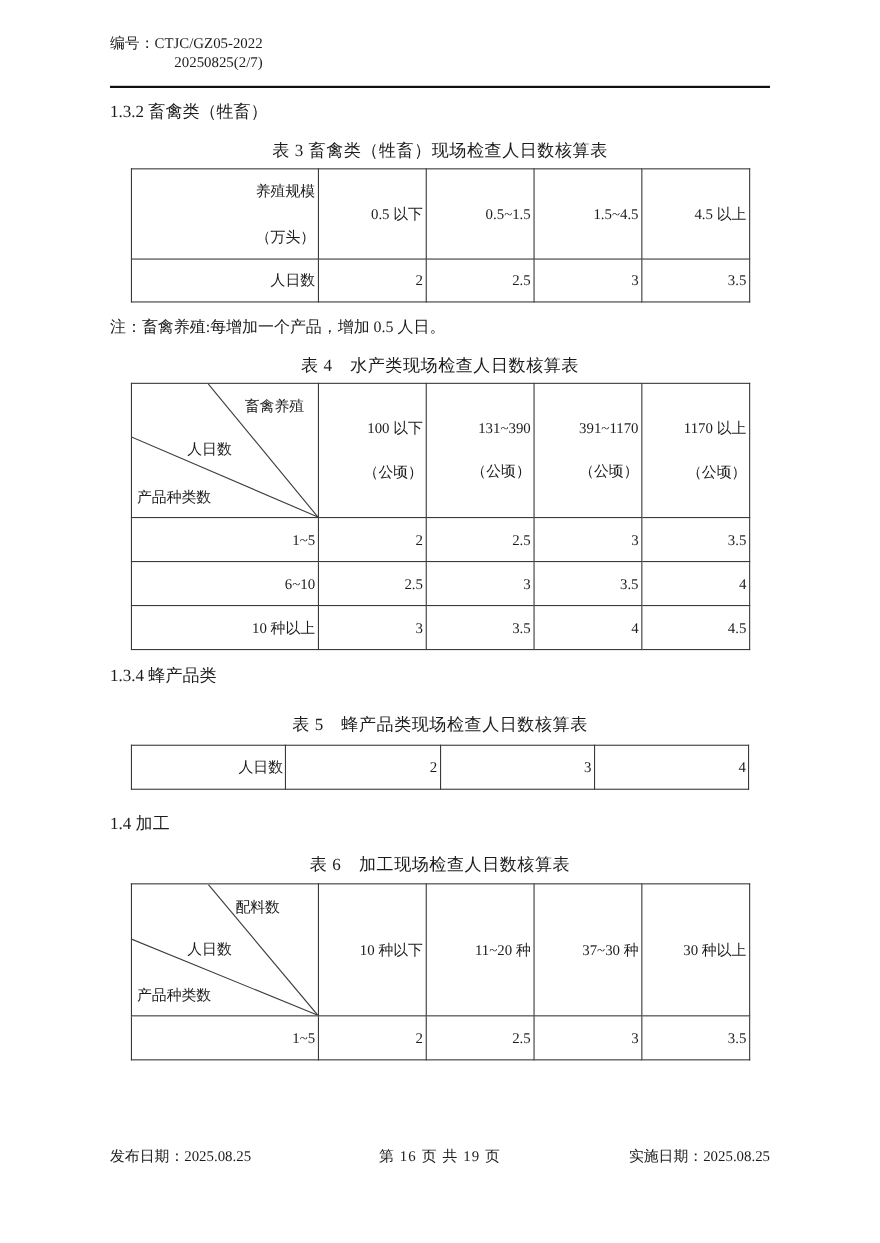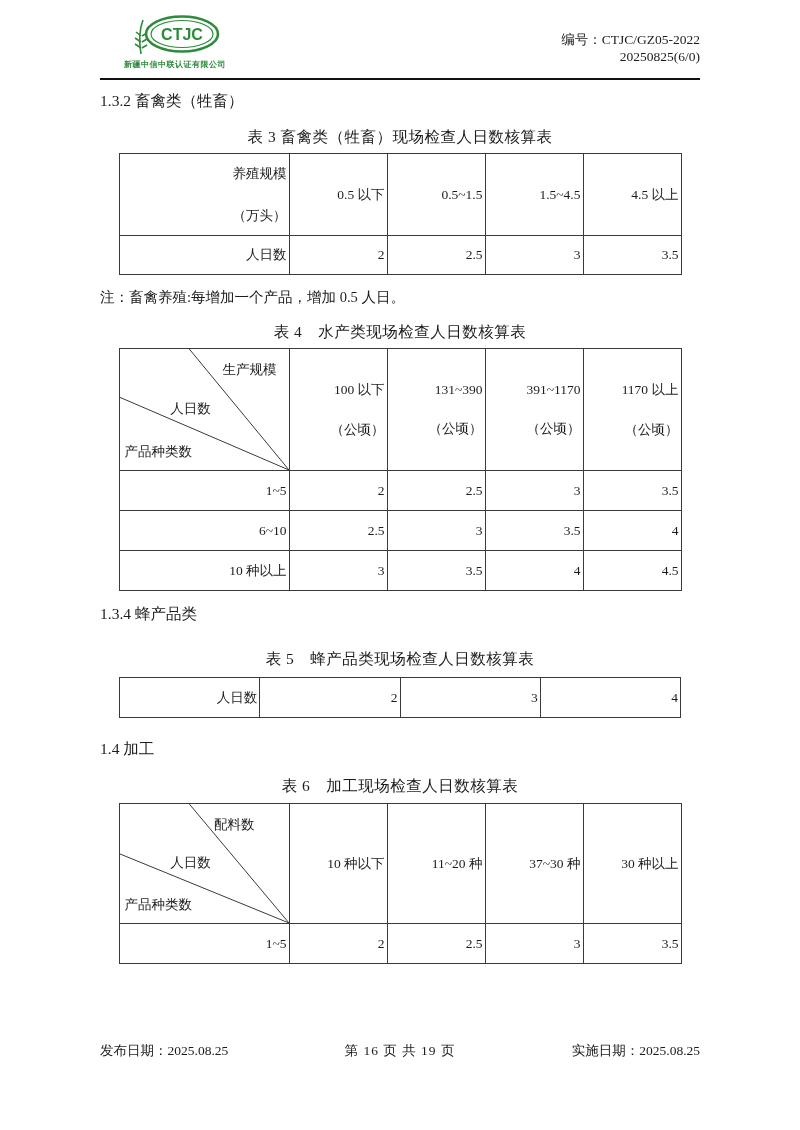--- a/index.html
+++ b/index.html
@@ -65,42 +65,23 @@
     font-size: 13.5px;
   }
   .ftr-center { letter-spacing: 1px; }
 </style>
 </head>
 <body>
 
 <div class="page">
 
   <div class="hdr">
-    <div class="logo-block">
-      <svg class="logo-mark" width="96" height="44" viewBox="0 0 96 44">
-
-        <g stroke="#2e8b3c" stroke-width="1.6" fill="none">
-          <path d="M14 40 C12 28 12 16 16 6"></path>
-          <path d="M14 34 L8 30"></path>
-            <path d="M14 28 L8 24"></path>
-            <path d="M14 22 L9 18"></path>
-          <path d="M15 34 L20 31"></path>
-            <path d="M15 28 L20 25"></path>
-            <path d="M15 22 L20 19"></path>
-        </g>
-
-        <ellipse cx="55" cy="20" rx="36" ry="17.5" fill="none" stroke="#2e8b3c" stroke-width="2.6"></ellipse>
-        <ellipse cx="55" cy="20" rx="31" ry="13.5" fill="none" stroke="#2e8b3c" stroke-width="1.2"></ellipse>
-        <text x="55" y="26" text-anchor="middle" font-size="16" font-weight="bold" font-family="Liberation Sans, sans-serif" fill="#2e8b3c">CTJC</text>
-      </svg>
-      <div class="company-name">新疆中信中联认证有限公司</div>
-    </div>
     <div class="hdr-right">
       <div>编号：CTJC/GZ05-2022</div>
-      <div>20250825(6/0)</div>
+      <div>20250825(2/7)</div>
     </div>
   </div>
   <div class="hdr-rule"></div>
 
   <div class="sec-heading">1.3.2 畜禽类（牲畜）</div>
   <div class="tbl-title">表 3 畜禽类（牲畜）现场检查人日数核算表</div>
 
   <table>
     <tbody>
         <tr>
@@ -130,21 +111,21 @@
   <div class="tbl-title">表 4　水产类现场检查人日数核算表</div>
 
   <table>
     <tbody>
         <tr>
       <td class="c-label h122 diag-cell">
         <svg class="diag" viewBox="0 0 100 100" preserveAspectRatio="none">
           <line x1="41" y1="0" x2="100" y2="100" stroke="#3a3a3a" stroke-width="1" vector-effect="non-scaling-stroke"></line>
           <line x1="0" y1="40" x2="100" y2="100" stroke="#3a3a3a" stroke-width="1" vector-effect="non-scaling-stroke"></line>
         </svg>
-        <span class="corner-top">生产规模</span>
+        <span class="corner-top">畜禽养殖</span>
         <span class="corner-mid">人日数</span>
         <span class="corner-bottom">产品种类数</span>
       </td>
       <td class="c-data">
         <div class="two-line">
           <span>100 以下</span>
           <span>（公顷）</span>
         </div>
       </td>
       <td class="c-data">

